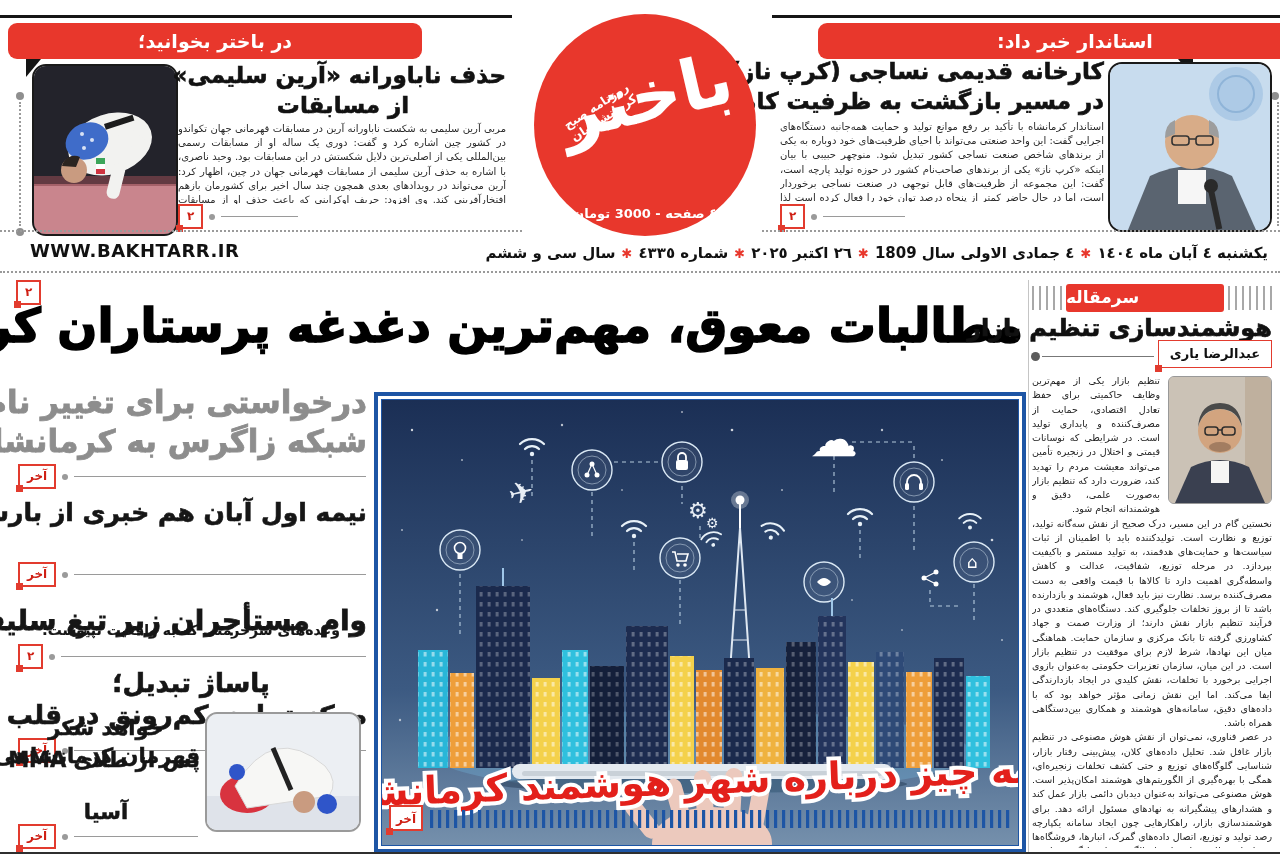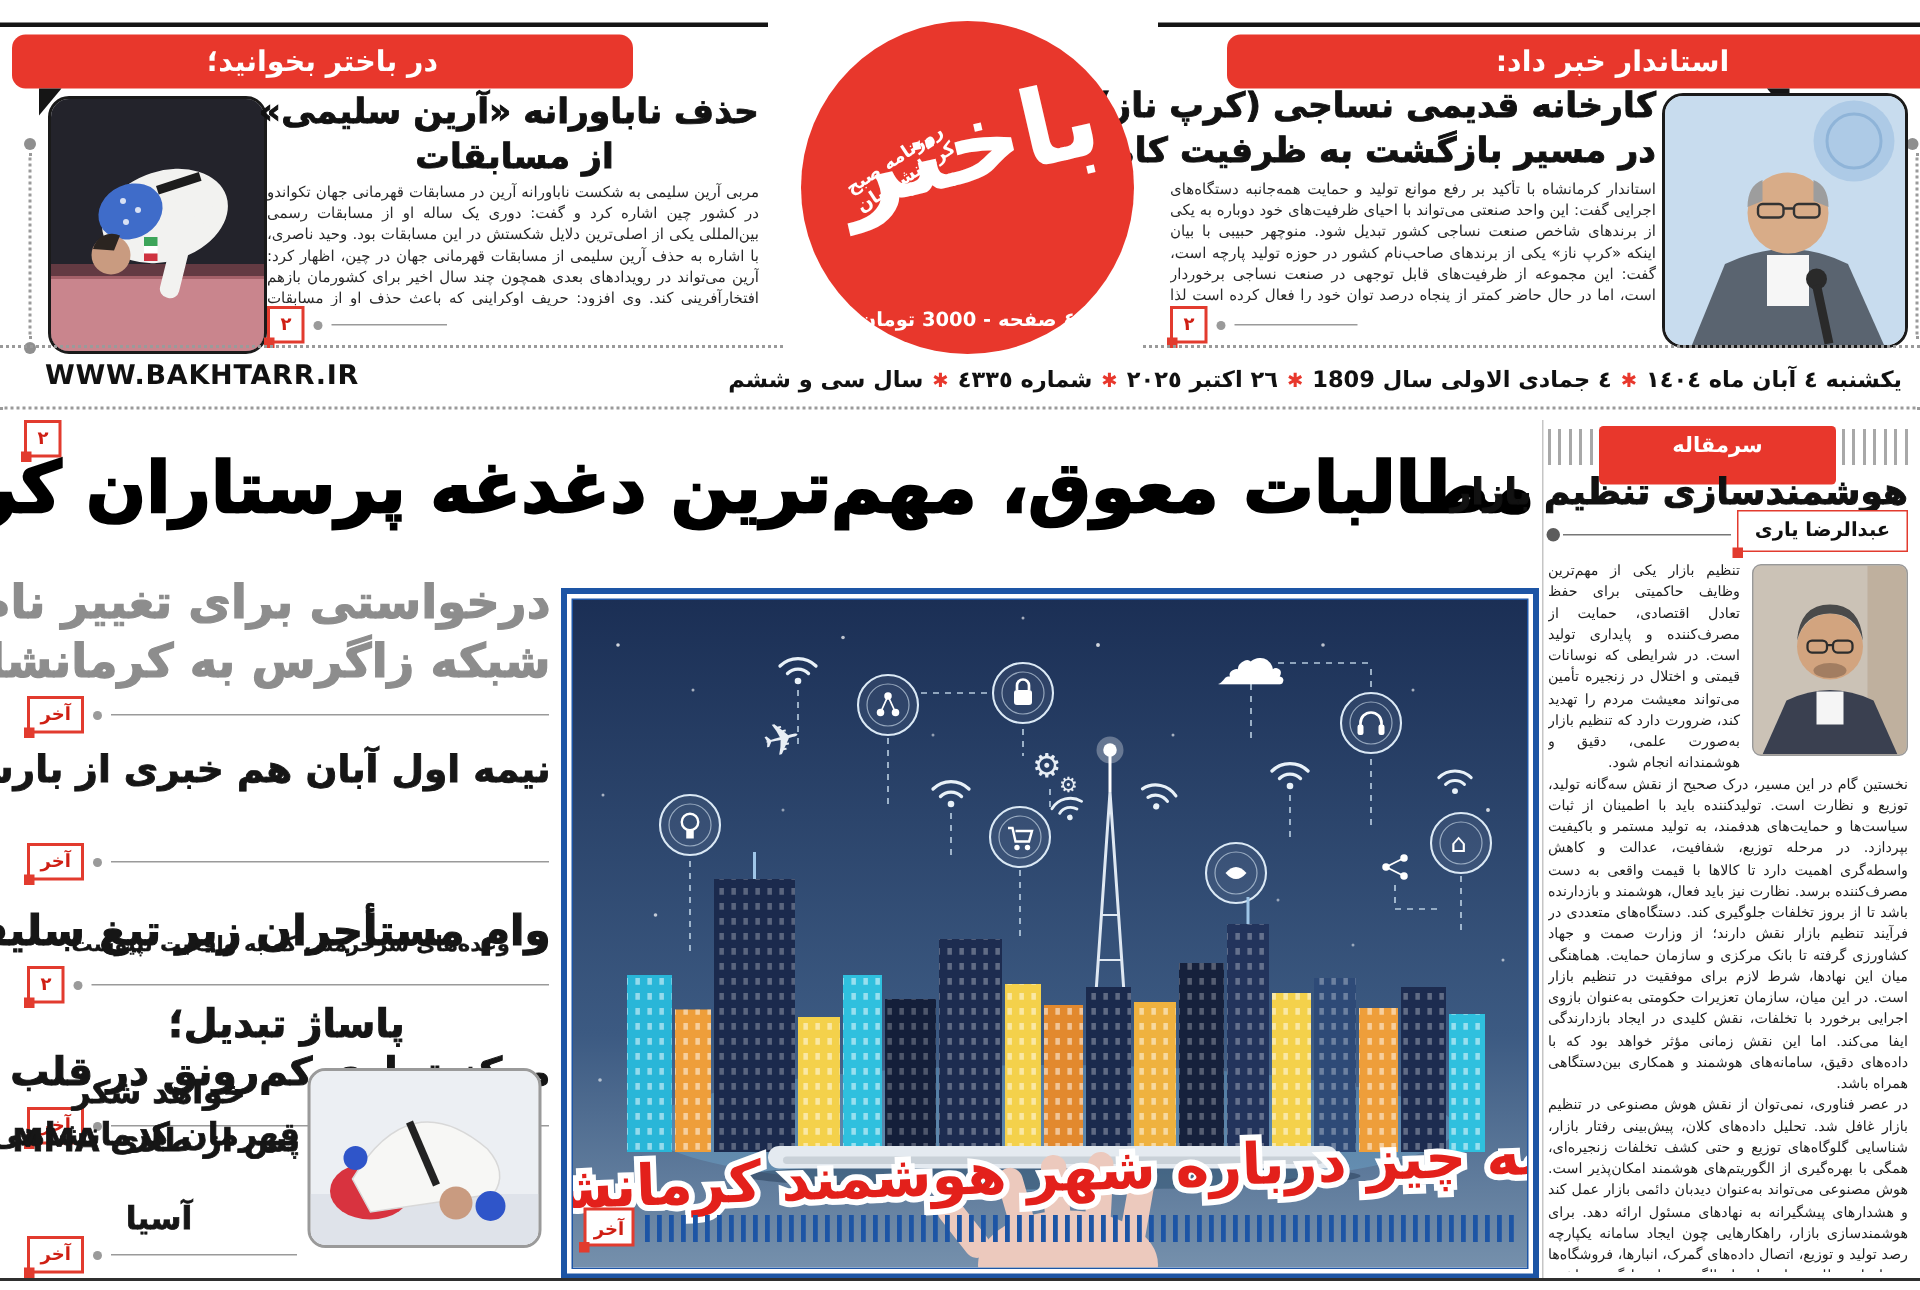--- a/index.html
+++ b/index.html
@@ -61,22 +61,22 @@
        font-size:21px;color:#161616;-webkit-text-stroke:.5px #161616;white-space:nowrap;}
   
   #feature{position:absolute;left:374px;top:392px;width:652px;height:461px;border:4px solid #1d55a5;
            background:#fff;box-sizing:border-box;padding:3px;}
   #feature .inner{width:100%;height:100%;border:1px solid #1d55a5;box-sizing:border-box;overflow:hidden;}
   #feature svg{display:block;width:100%;height:100%;}
   
   .edline{position:absolute;left:1028px;top:280px;width:1px;height:572px;background:#c5c5c5;}
   .stripes{position:absolute;top:286px;height:24px;
            background:repeating-linear-gradient(90deg,#a8a8a8 0 2px,transparent 2px 7px);}
-  .ed-banner{position:absolute;left:1066px;top:284px;width:158px;height:39px;line-height:27px;
-             background:#e8372c;color:#fff;font-weight:bold;font-size:14px;text-align:center;
+  .ed-banner{position:absolute;left:1066px;top:284px;width:158px;height:28px;line-height:27px;
+             background:#e8372c;color:#fff;font-weight:bold;font-size:17px;text-align:left;
              border-radius:3px;direction:rtl;}
   .ed-title{position:absolute;left:1032px;top:314px;width:240px;text-align:center;direction:rtl;
             font-size:24px;font-weight:bold;color:#111;-webkit-text-stroke:.7px #111;white-space:nowrap;}
   .author-dot{position:absolute;left:1031px;top:352px;width:9px;height:9px;border-radius:50%;background:#5c5c5c;}
   .author-line{position:absolute;left:1042px;top:356px;width:112px;height:0;border-top:1.5px solid #777;}
   .author-box{position:absolute;left:1158px;top:340px;width:112px;height:26px;line-height:26px;
               border:1.5px solid #e23b2e;color:#111;font-weight:bold;font-size:13px;text-align:center;
               background:#fff;direction:rtl;}
   .author-box::after{content:"";position:absolute;left:-4px;bottom:-5px;width:7px;height:7px;background:#e23b2e;}
   .ed-body{position:absolute;left:1032px;top:374px;width:240px;height:474px;overflow:hidden;

